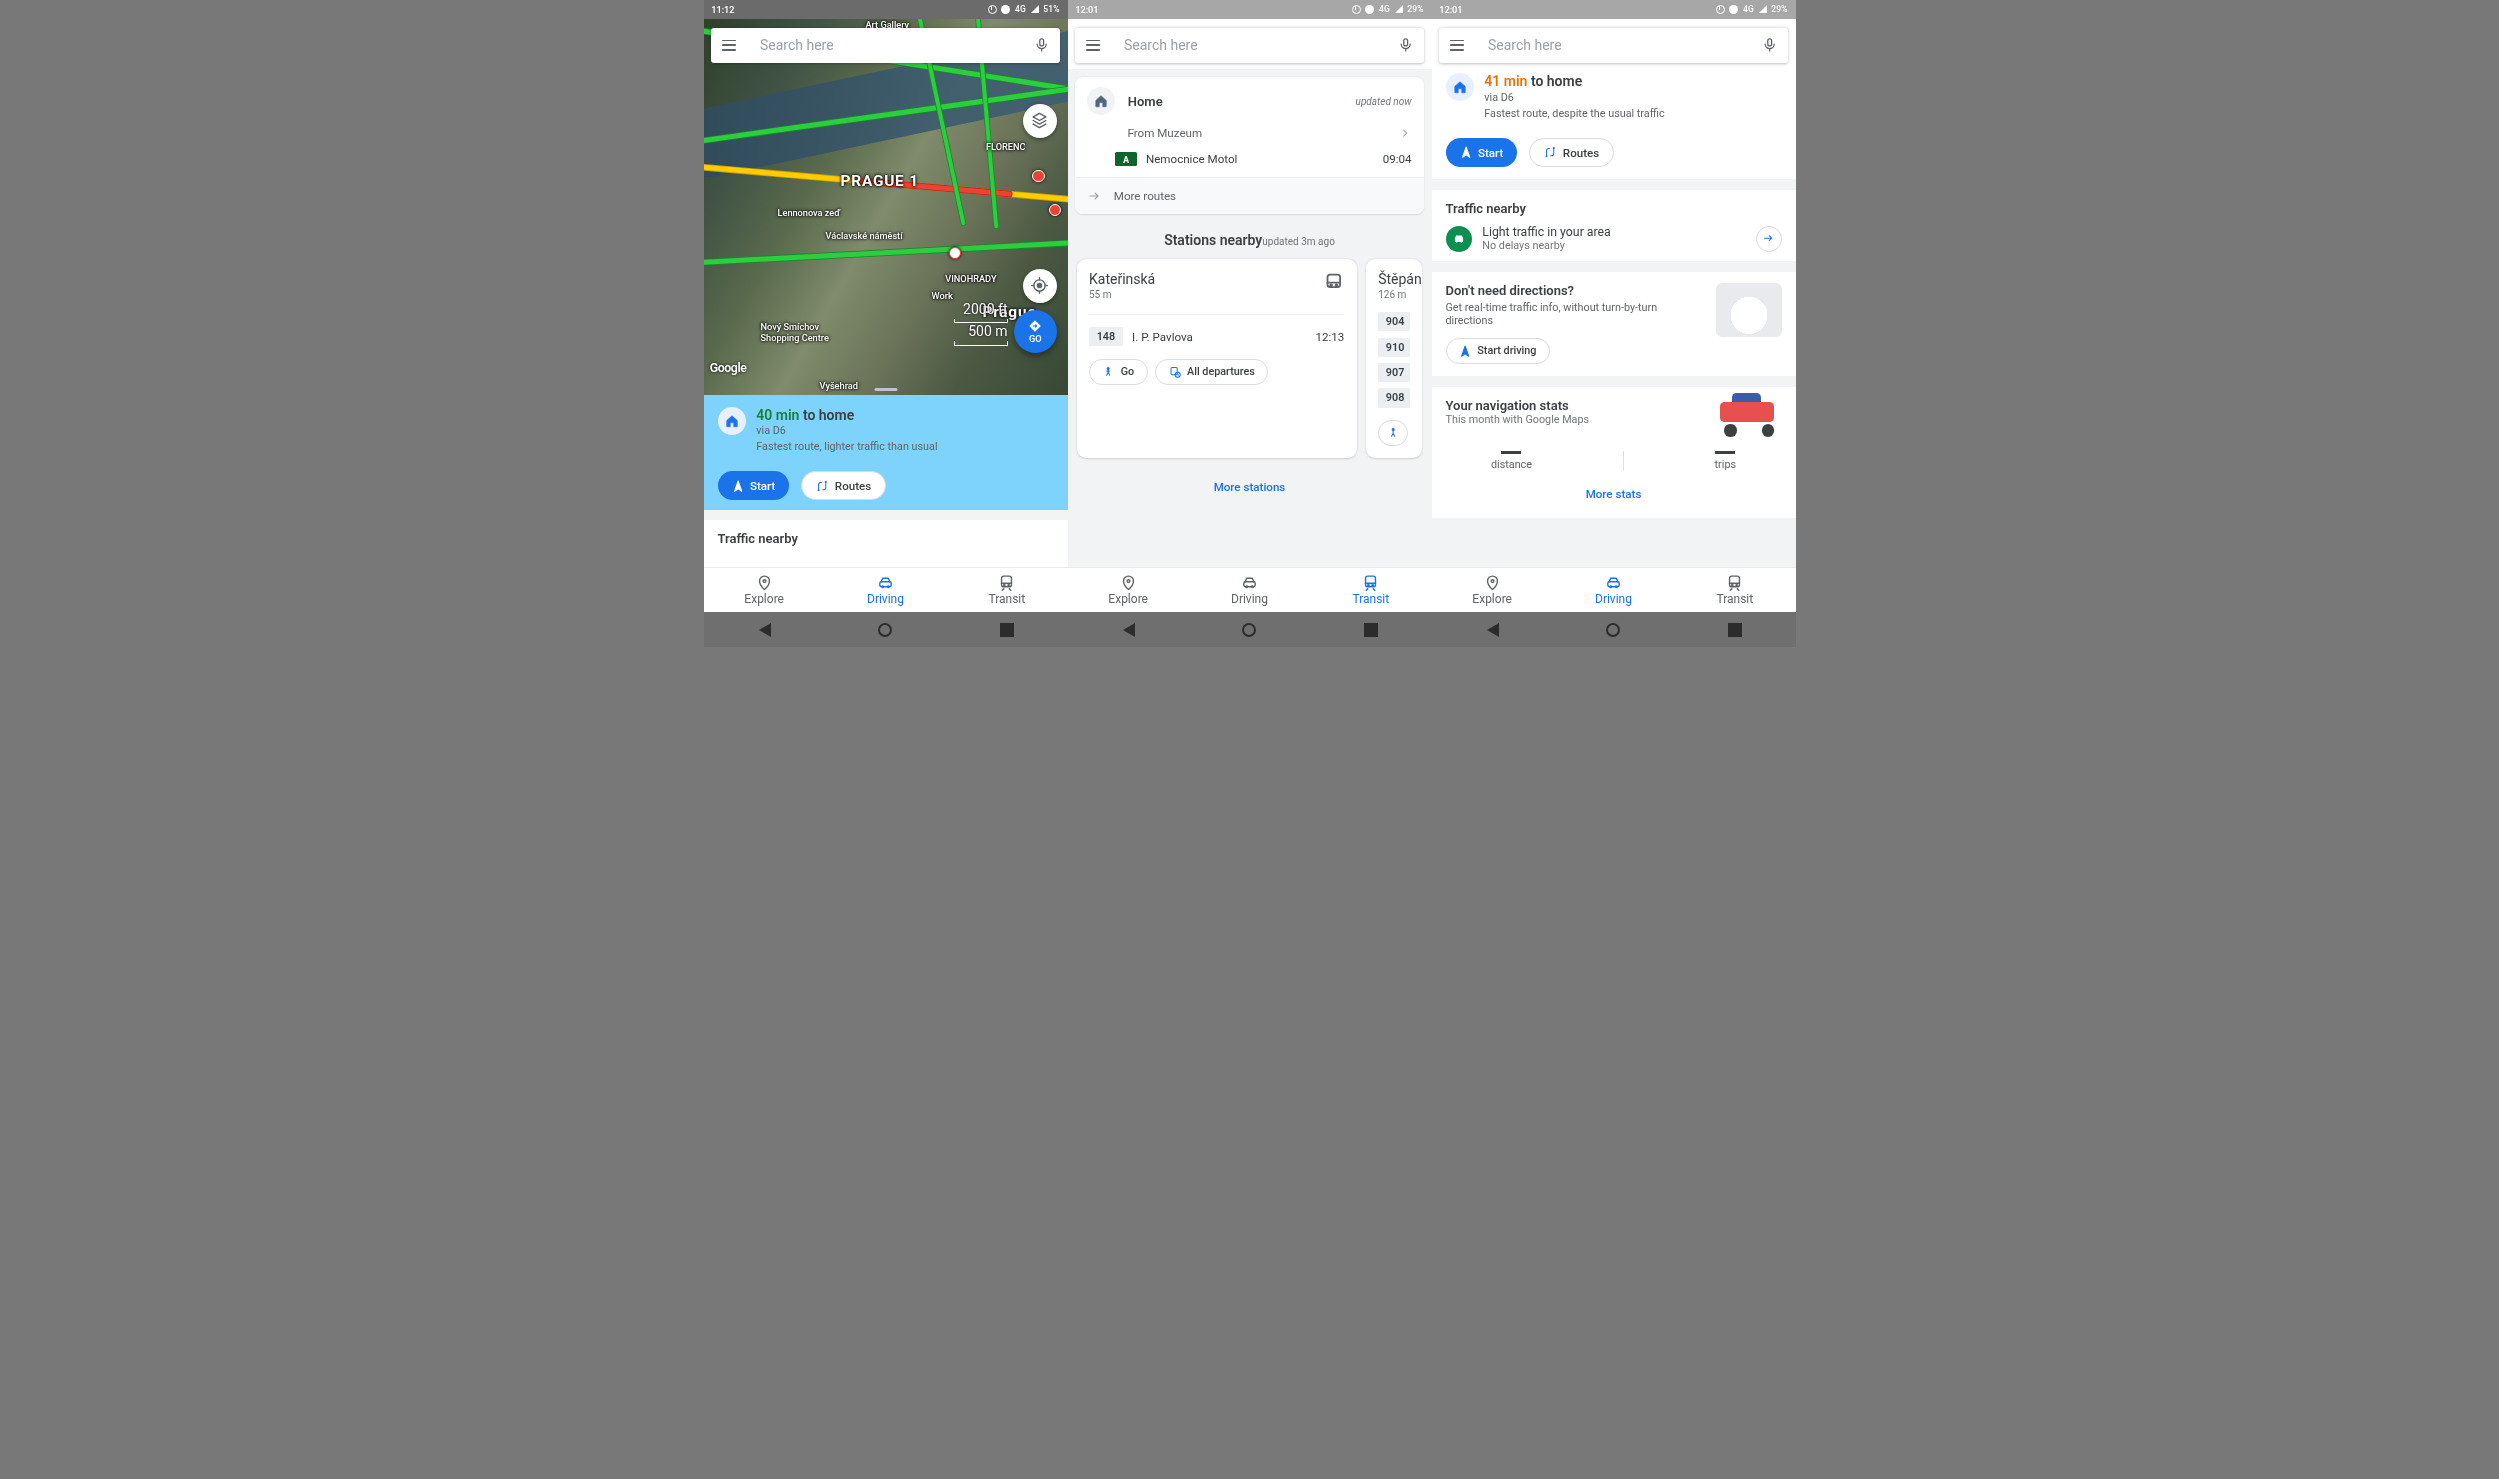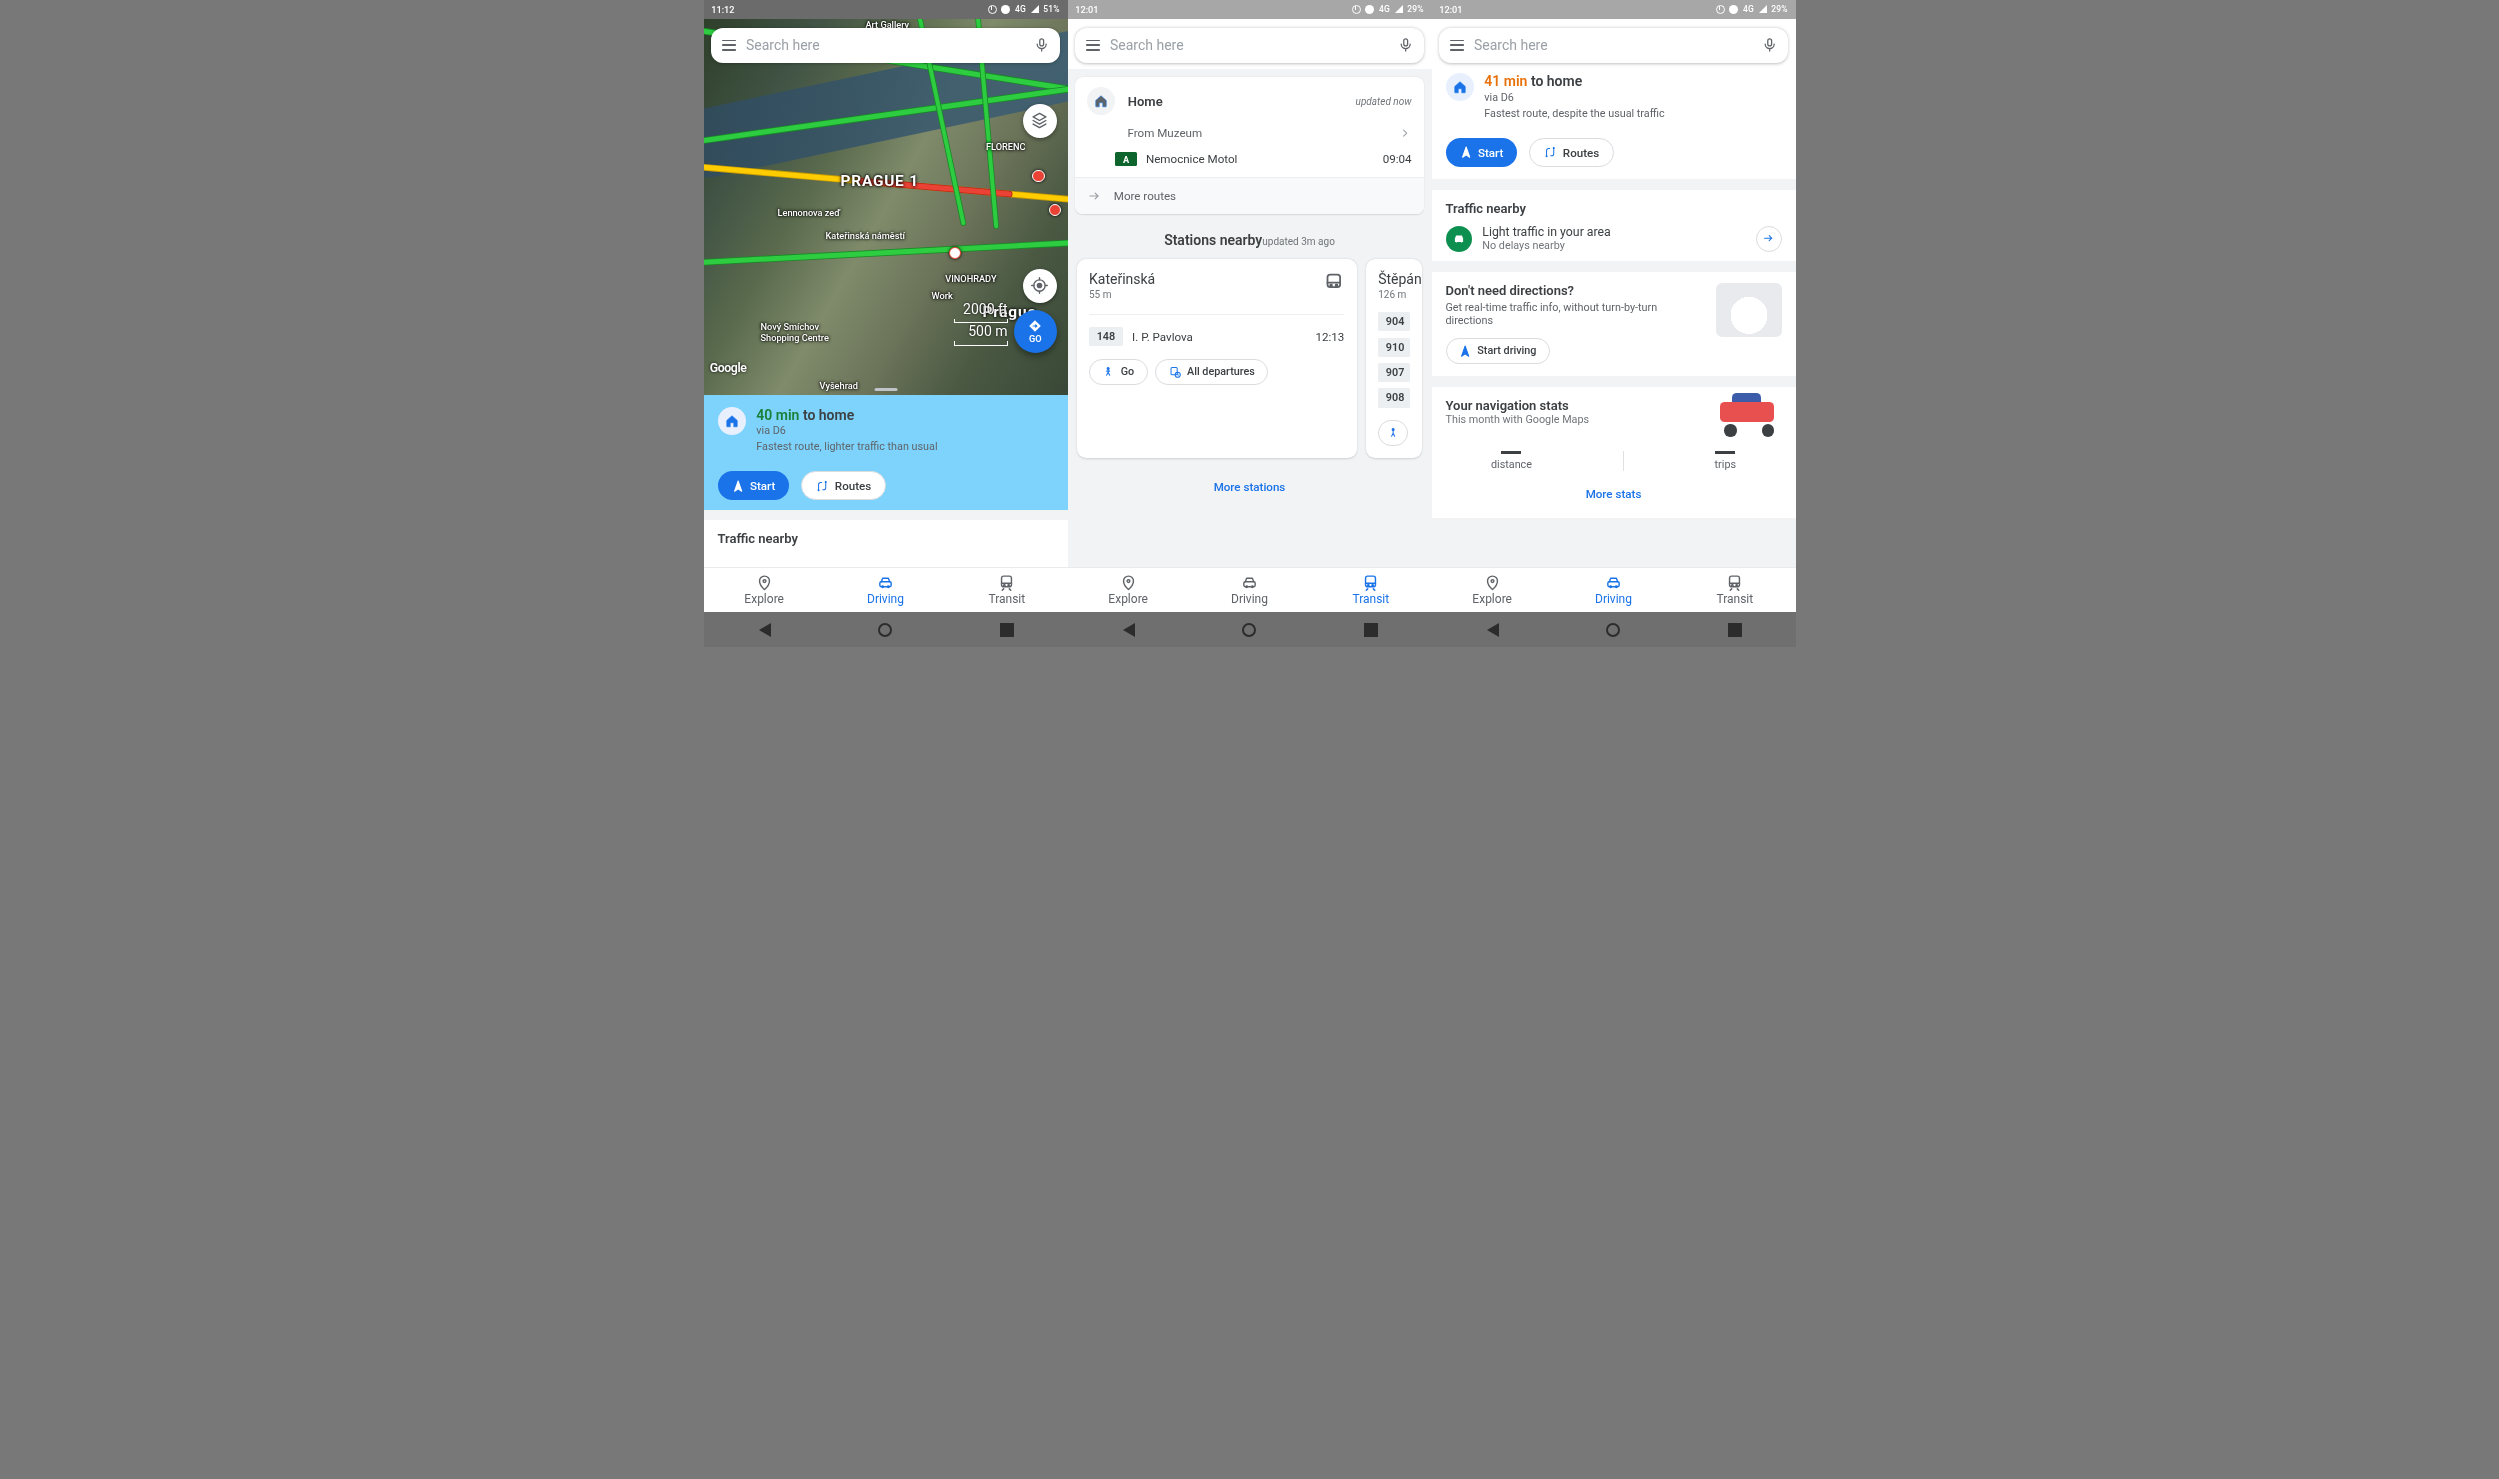--- a/index.html
+++ b/index.html
@@ -22,21 +22,21 @@
   
   .status{height:18.5px;background:#6b6b6b;color:#fff;display:flex;align-items:center;justify-content:space-between;padding:0 7.7px;font-size:9.2px;font-weight:500}
   .status .right{display:flex;align-items:center;gap:4.6px;font-size:8.5px;letter-spacing:0.2px}
   .status .right span{display:flex;align-items:center;gap:2.3px}
   .s-sig{width:0;height:0;border-style:solid;border-width:0 0 8.5px 8.5px;border-color:transparent transparent #fff transparent;display:inline-block}
   .s-circ{width:9.2px;height:9.2px;border-radius:50%;background:#fff;display:inline-block}
   .s-clock{width:9.2px;height:9.2px;border-radius:50%;border:1.5px solid #fff;display:inline-block;position:relative}
   .s-clock::after{content:"";position:absolute;top:0.8px;left:2.3px;width:1.5px;height:3.1px;background:#fff}
 
   
-  .search{margin:9.2px 7.7px 6.2px;height:35px;background:#fff;border-radius:12px;box-shadow:0 0.8px 3.1px rgba(0,0,0,.25);display:flex;align-items:center;padding:0 10.8px;gap:8px}
+  .search{margin:9.2px 7.7px 6.2px;height:35px;background:#fff;border-radius:3px;box-shadow:0 0.8px 3.1px rgba(0,0,0,.25);display:flex;align-items:center;padding:0 10.8px;gap:22px}
   .ham{width:14px;height:10.8px;display:flex;flex-direction:column;justify-content:space-between}
   .ham span{height:1.5px;background:#5f6368;border-radius:0.8px}
   .search input{flex:1;border:none;outline:none;font-size:14px;color:#5f6368;background:transparent}
   .search input::placeholder{color:#9aa0a6}
   .mic{width:15.4px;height:15.4px;color:#5f6368}
 
   
   .map{height:376px;position:relative;overflow:hidden}
   .maplayer{position:absolute;inset:0}
   .sat{background:linear-gradient(120deg,#2e3f2a 0%,#415445 20%,#5a6a4d 35%,#7f8b6b 50%,#6b7359 65%,#4b5943 80%,#384836 100%)}
@@ -179,21 +179,21 @@
     <div class="road v"></div>
 
     <div class="road v3"></div>
     <div class="stop-dot" style="top:151px;right:23px"></div>
     <div class="stop-dot" style="top:185px;right:6.2px"></div>
     <div class="stop-dot" style="top:228px;left:245px;background:#fff;border-color:#ea4335"></div>
     <div class="map-label big" style="top:153px;left:137px">PRAGUE 1</div>
     <div class="map-label" style="top:0px;left:162px">Art Gallery</div>
     <div class="map-label" style="top:122px;right:42px">FLORENC</div>
     <div class="map-label" style="top:188px;left:74px">Lennonova zeď</div>
-    <div class="map-label" style="top:211px;left:122px">Kateřinská náměstí</div>
+    <div class="map-label" style="top:211px;left:122px">Václavské náměstí</div>
     <div class="map-label" style="top:254px;right:71px">VINOHRADY</div>
     <div class="map-label" style="top:302px;left:57px;width:85px">Nový Smíchov Shopping Centre</div>
     <div class="map-label big" style="top:284px;right:31px">Prague</div>
     <div class="map-label" style="top:271px;left:228px">Work</div>
     <div class="map-label" style="bottom:3.1px;left:116px">Vyšehrad</div>
 
     <div class="search onmap">
       <div class="ham">
             <span></span>
             <span></span>

